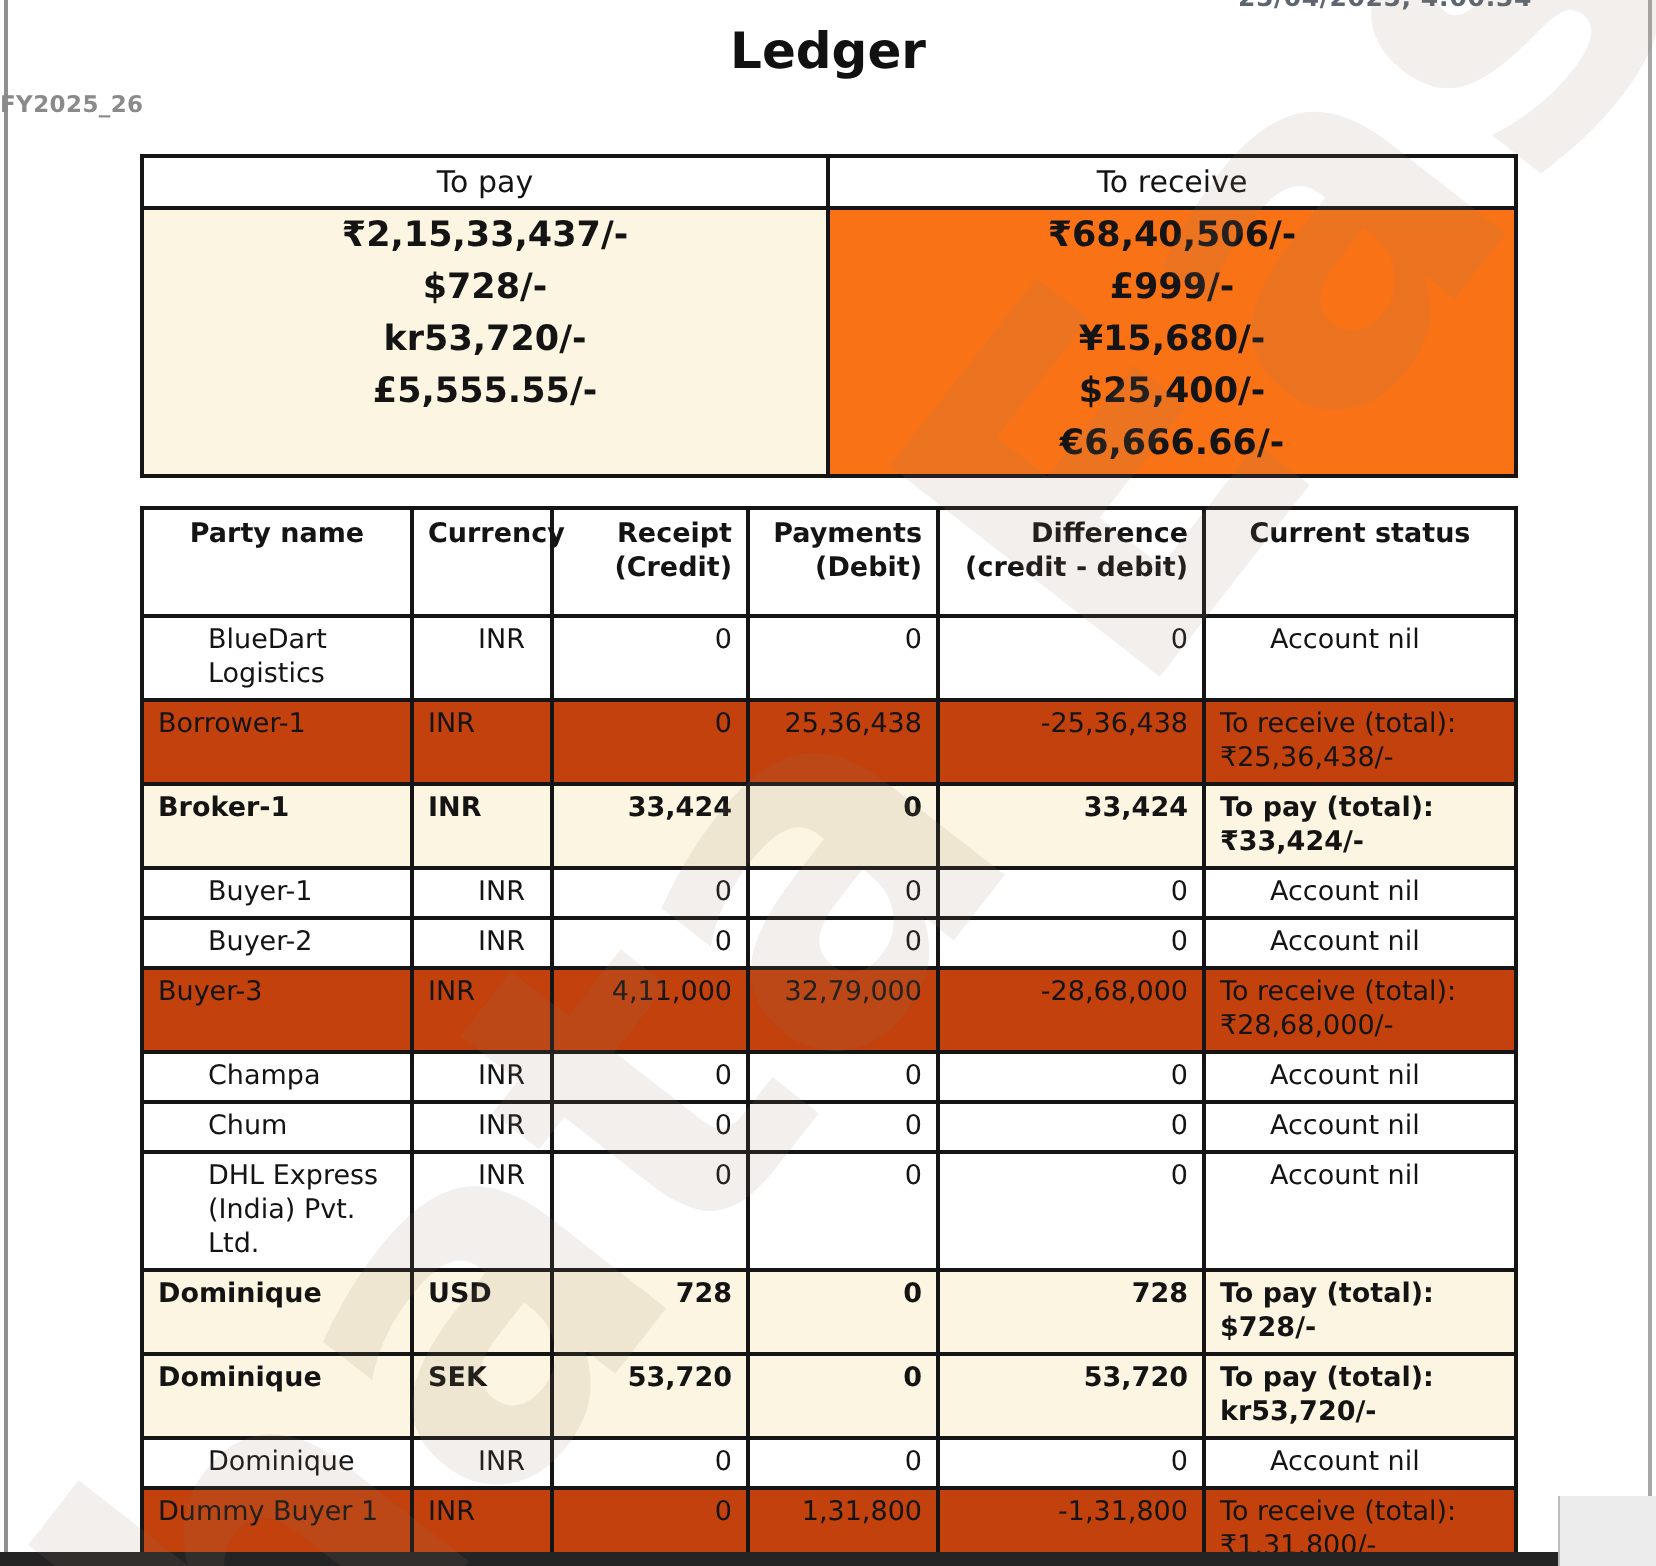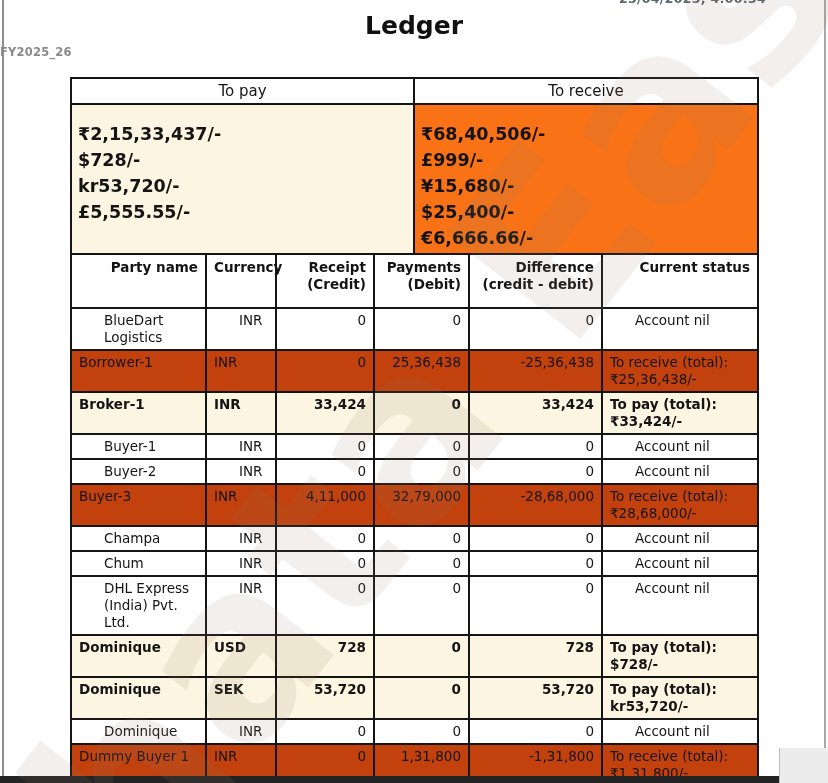--- a/index.html
+++ b/index.html
@@ -35,43 +35,43 @@
     position:absolute;left:70px;top:77px;width:687px;
     table-layout:fixed;
   }
   .summary th{
     border:2px solid #151515;background:#fff;
     font-size:15px;font-weight:400;text-align:center;
     height:22px;padding:1px 4px;
   }
   .summary td{
     border:2px solid #151515;
-    vertical-align:top;
-    height:130px;padding:16px 6px 2px 6px;
+    vertical-align:top;text-align:center;
+    height:130px;padding:0 6px 2px 6px;
   }
   .pay-cell{background:#fcf5e1;}
   .receive-cell{background:#f97316;}
   .sum-val{font-size:17.5px;font-weight:700;line-height:26px;color:#141414;}
   
   .ledger{
     position:absolute;left:70px;top:253px;width:687px;
     table-layout:fixed;
   }
   .ledger th{
     border:2px solid #151515;background:#fff;
     font-size:13.5px;font-weight:700;
     padding:4px 7px 14px 7px;vertical-align:top;line-height:17px;
   }
   .ledger td{
     border:2px solid #151515;
     font-size:13.5px;line-height:17px;
     padding:3px 7px;vertical-align:top;
     word-wrap:break-word;
   }
-  .al-left{text-align:right;}
+  .al-left{text-align:center;}
   .al-right{text-align:right;margin-top:48px;}
   .col-receipt,.col-payments,.col-difference{text-align:right;}
   .row-nil td{background:#ffffff;font-weight:400;padding-left:32px;}
   .row-receive td{background:#c2410c;font-weight:400;}
   .row-pay td{background:#fcf5e1;font-weight:700;}
   
   .watermark{
     position:absolute;left:-200px;top:-120px;width:1250px;height:1050px;
     display:flex;align-items:center;justify-content:center;
     pointer-events:none;z-index:40;

